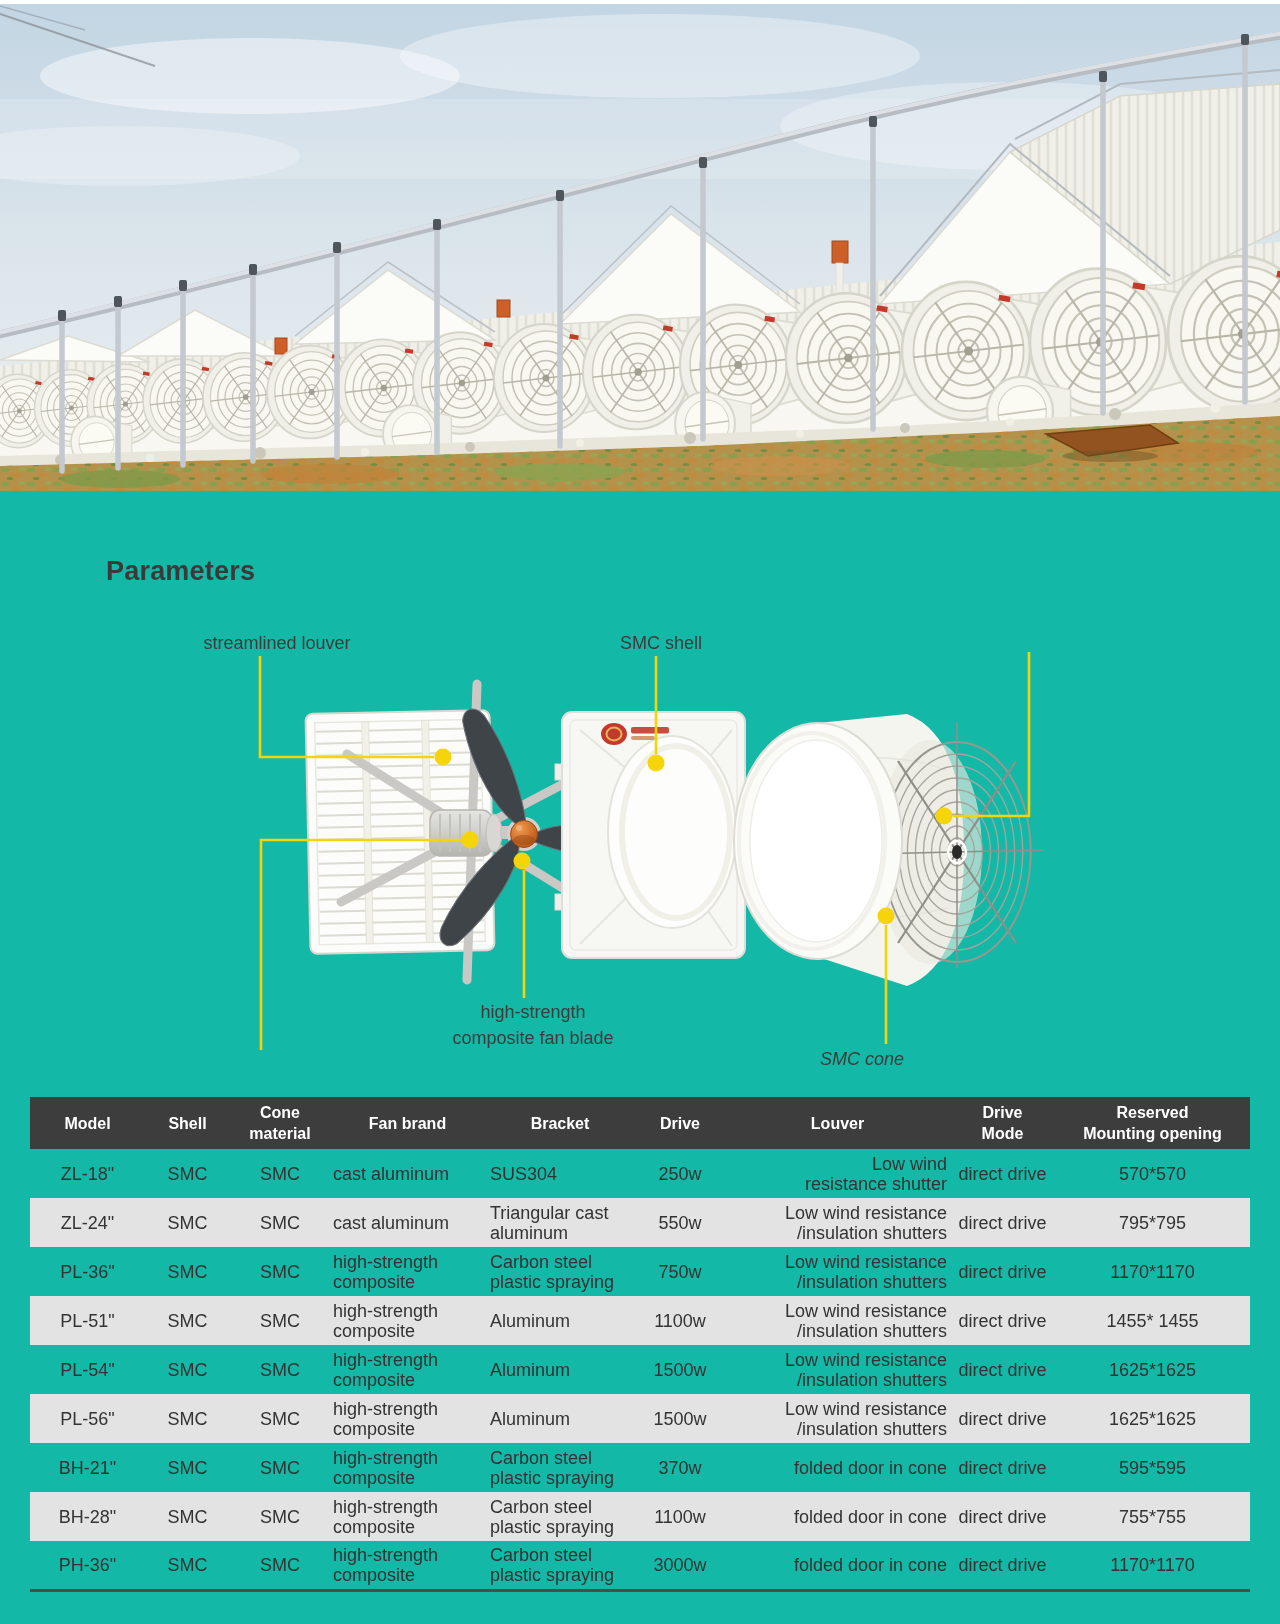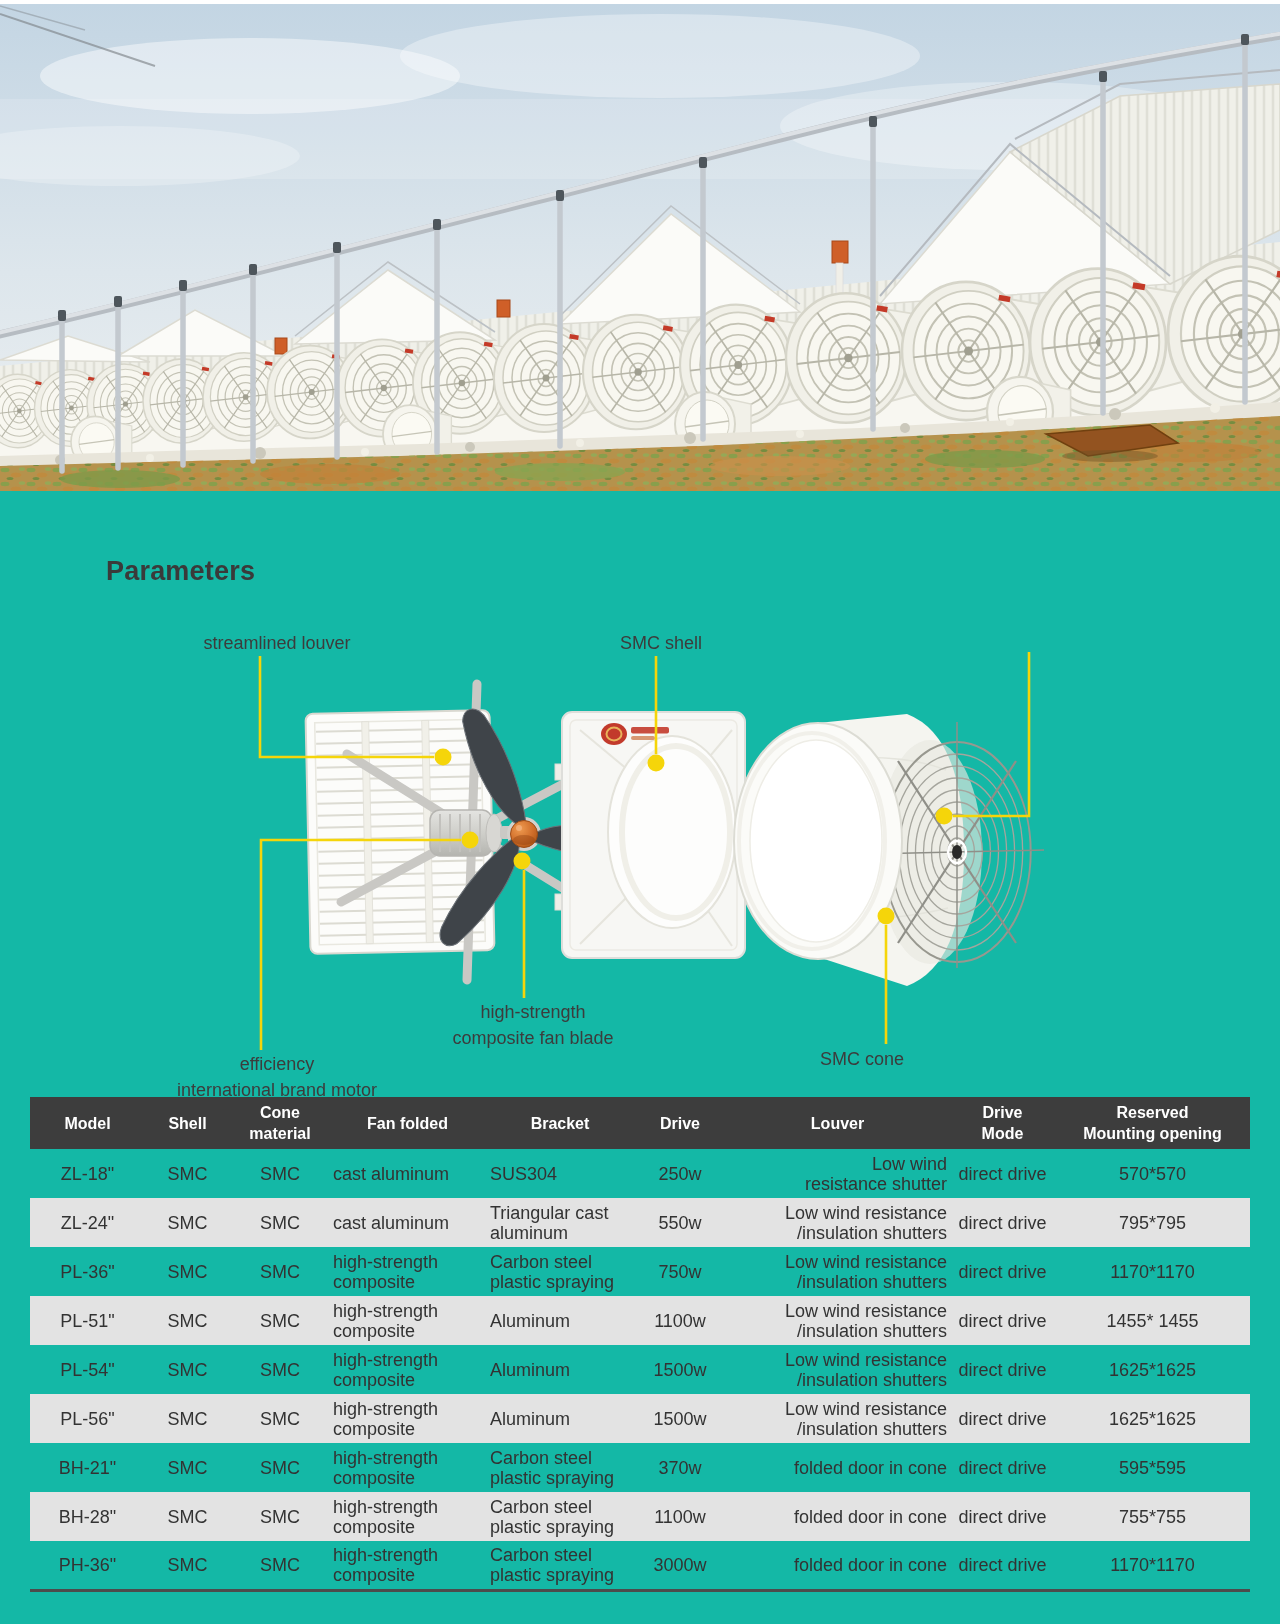--- a/index.html
+++ b/index.html
@@ -333,43 +333,41 @@
       <circle class="accent-dot" cx="522" cy="297" r="8.5"></circle>
       <circle class="accent-dot" cx="470" cy="276" r="8.5"></circle>
       <circle class="accent-dot" cx="886" cy="352" r="8.5"></circle>
     </g>
   </svg>
 
   <div class="callout-label" style="left:277px;top:626px;">streamlined louver</div>
   <div class="callout-label" style="left:661px;top:626px;">SMC shell</div>
   <div class="callout-label" style="left:533px;top:995px;">high-strength
 composite fan blade</div>
-  <div class="callout-label" style="left:277px;top:1047px;">efficiency
-international brand motor</div>
-  <div class="callout-label" style="left:862px;top:1042px;">SMC cone</div>
+  <div class="callout-label" style="left:862px;top:1042px;font-style:italic;">SMC cone</div>
 
   <table class="spec-table">
     <colgroup>
       <col style="width:115px">
         <col style="width:85px">
         <col style="width:100px">
       <col style="width:155px">
         <col style="width:150px">
         <col style="width:90px">
       <col style="width:225px">
         <col style="width:105px">
         <col style="width:195px">
     </colgroup>
     <thead>
       <tr>
         <th>Model</th>
         <th>Shell</th>
         <th>Cone
 material</th>
-        <th>Fan folded</th>
+        <th>Fan brand</th>
         <th>Bracket</th>
         <th>Drive</th>
         <th>Louver</th>
         <th>Drive
 Mode</th>
         <th>Reserved
 Mounting opening</th>
       </tr>
     </thead>
     <tbody>

